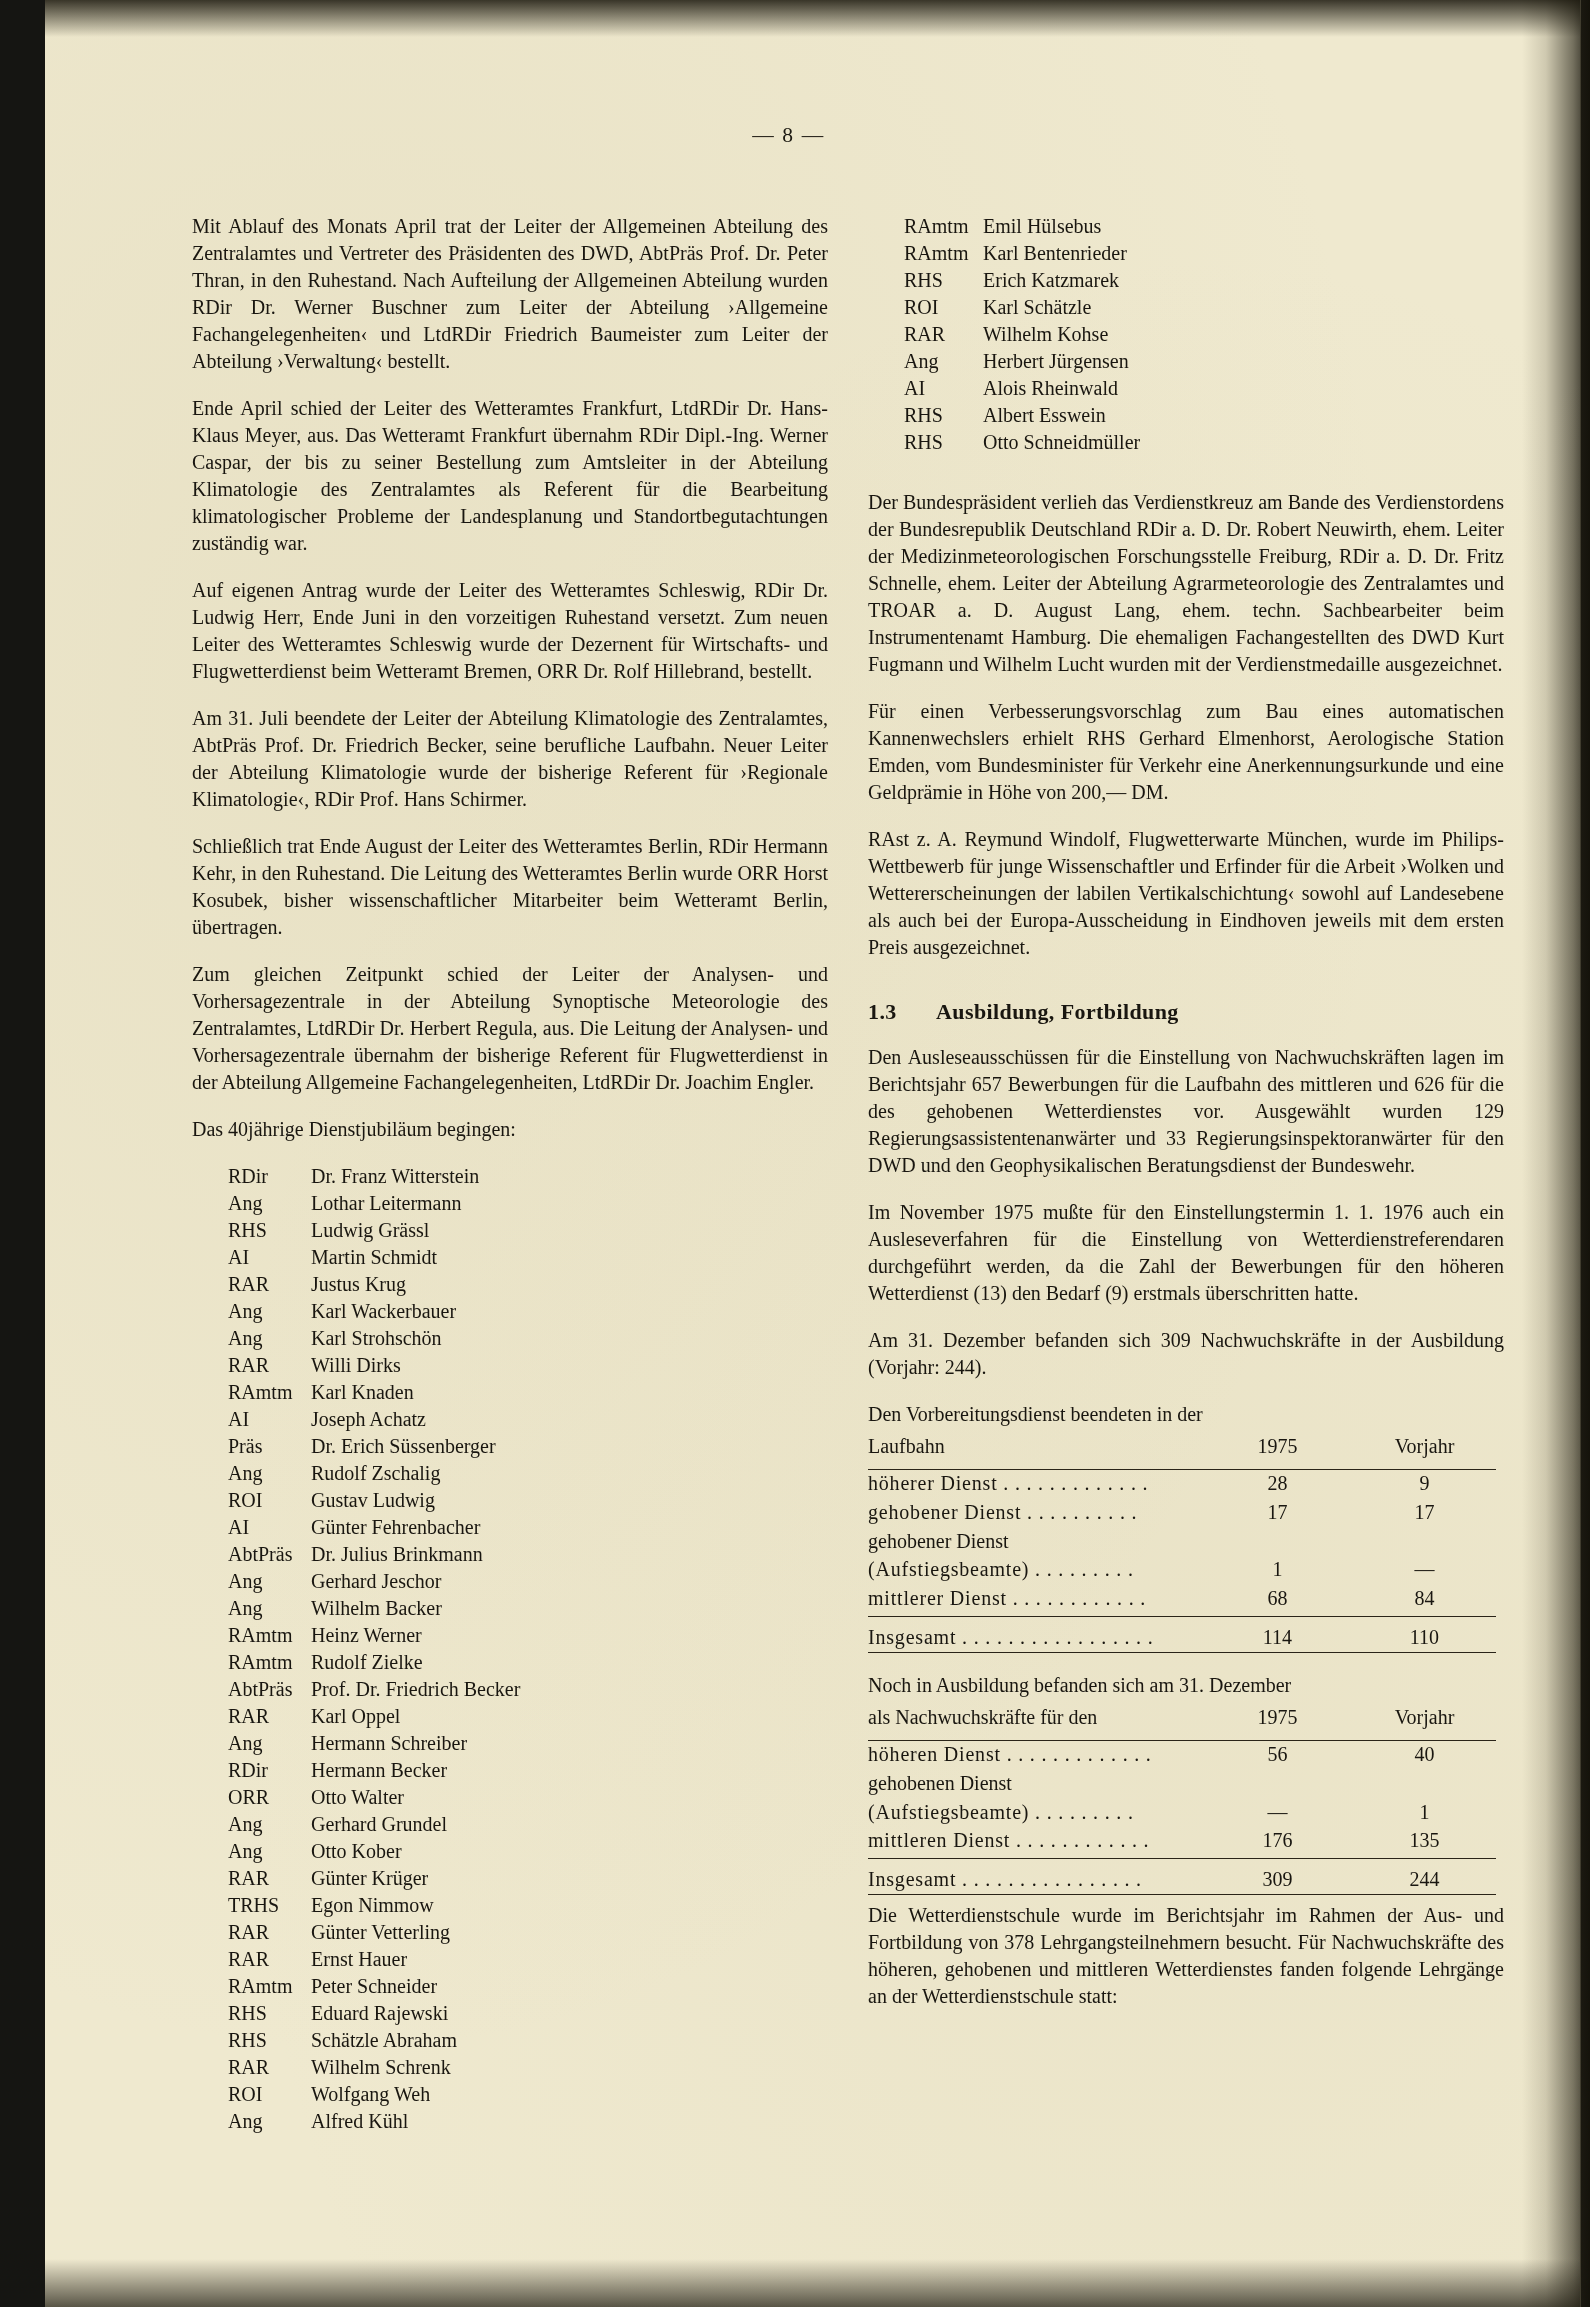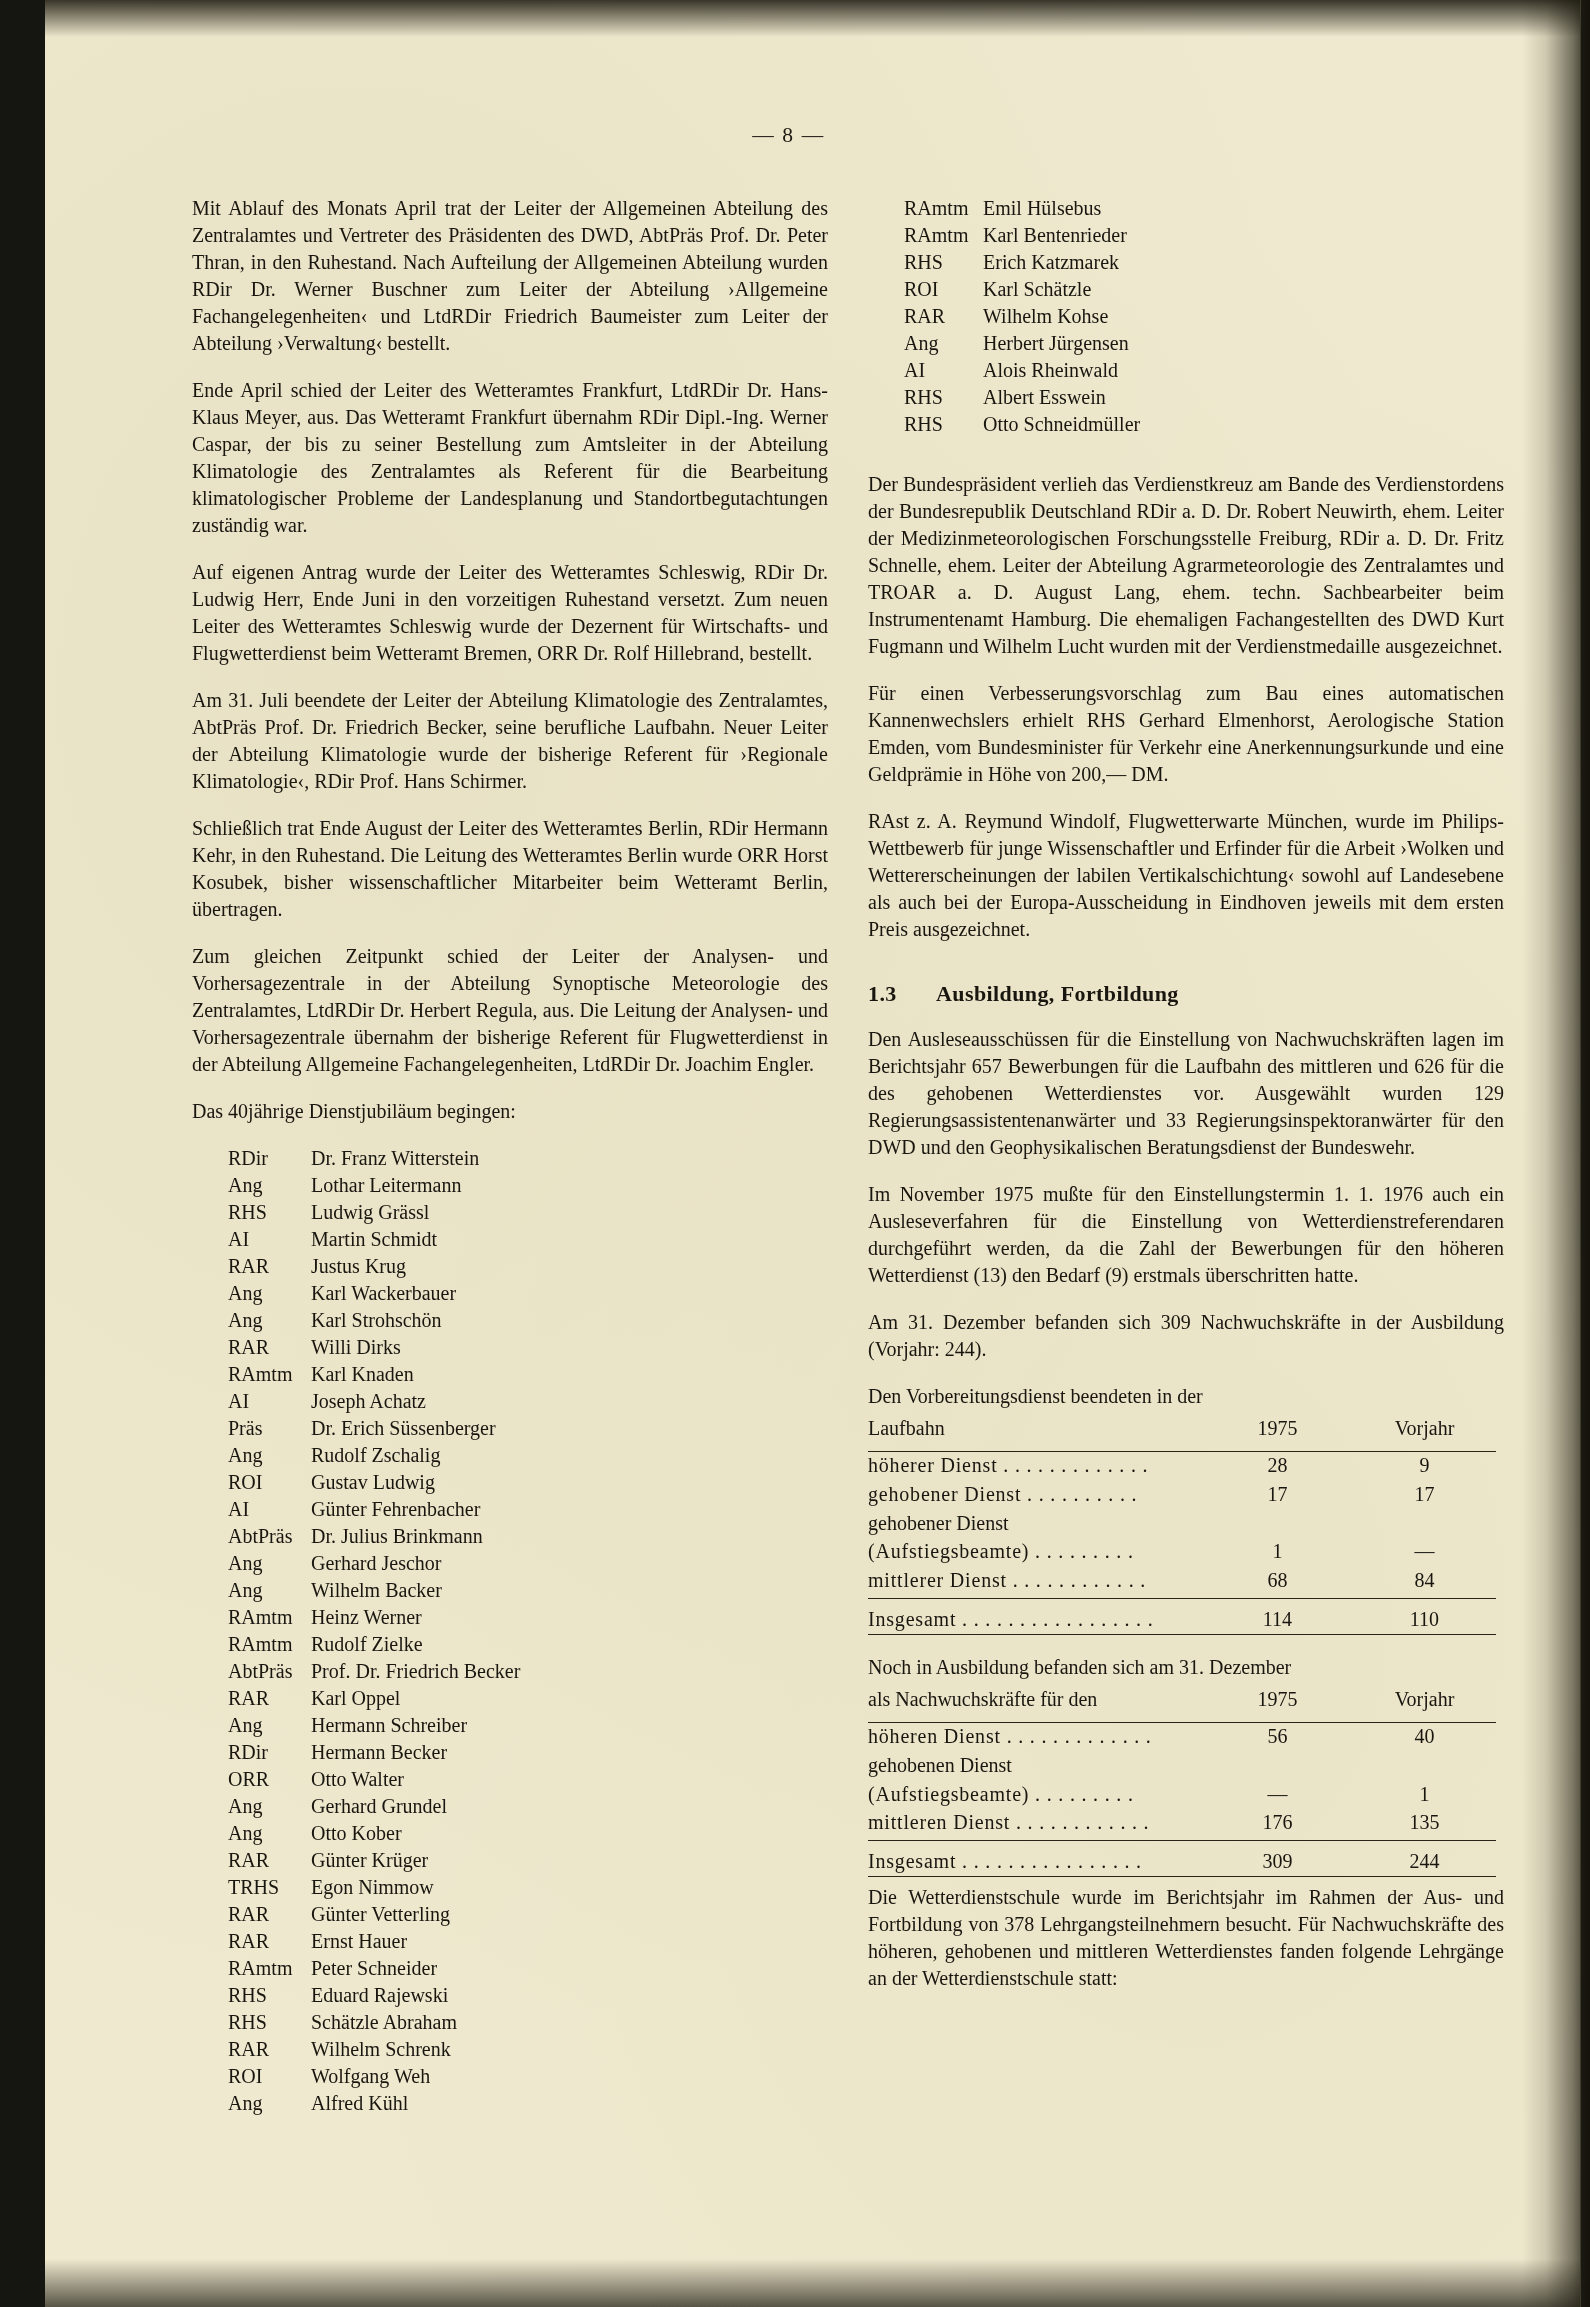--- a/index.html
+++ b/index.html
@@ -79,21 +79,21 @@
     left: 0;
     width: 1487px;
     text-align: center;
     font-size: 21.5px;
     letter-spacing: 1.6px;
     color: #1d1a12;
   }
 
   .col {
     position: absolute;
-    top: 195px;
+    top: 213px;
     width: 636px;
     color: #191610;
     font-size: 20px;
     line-height: 27px;
     text-align: justify;
   }
   .col-left  { left: 147px; }
   .col-right { left: 823px; }
 
   p.para {

